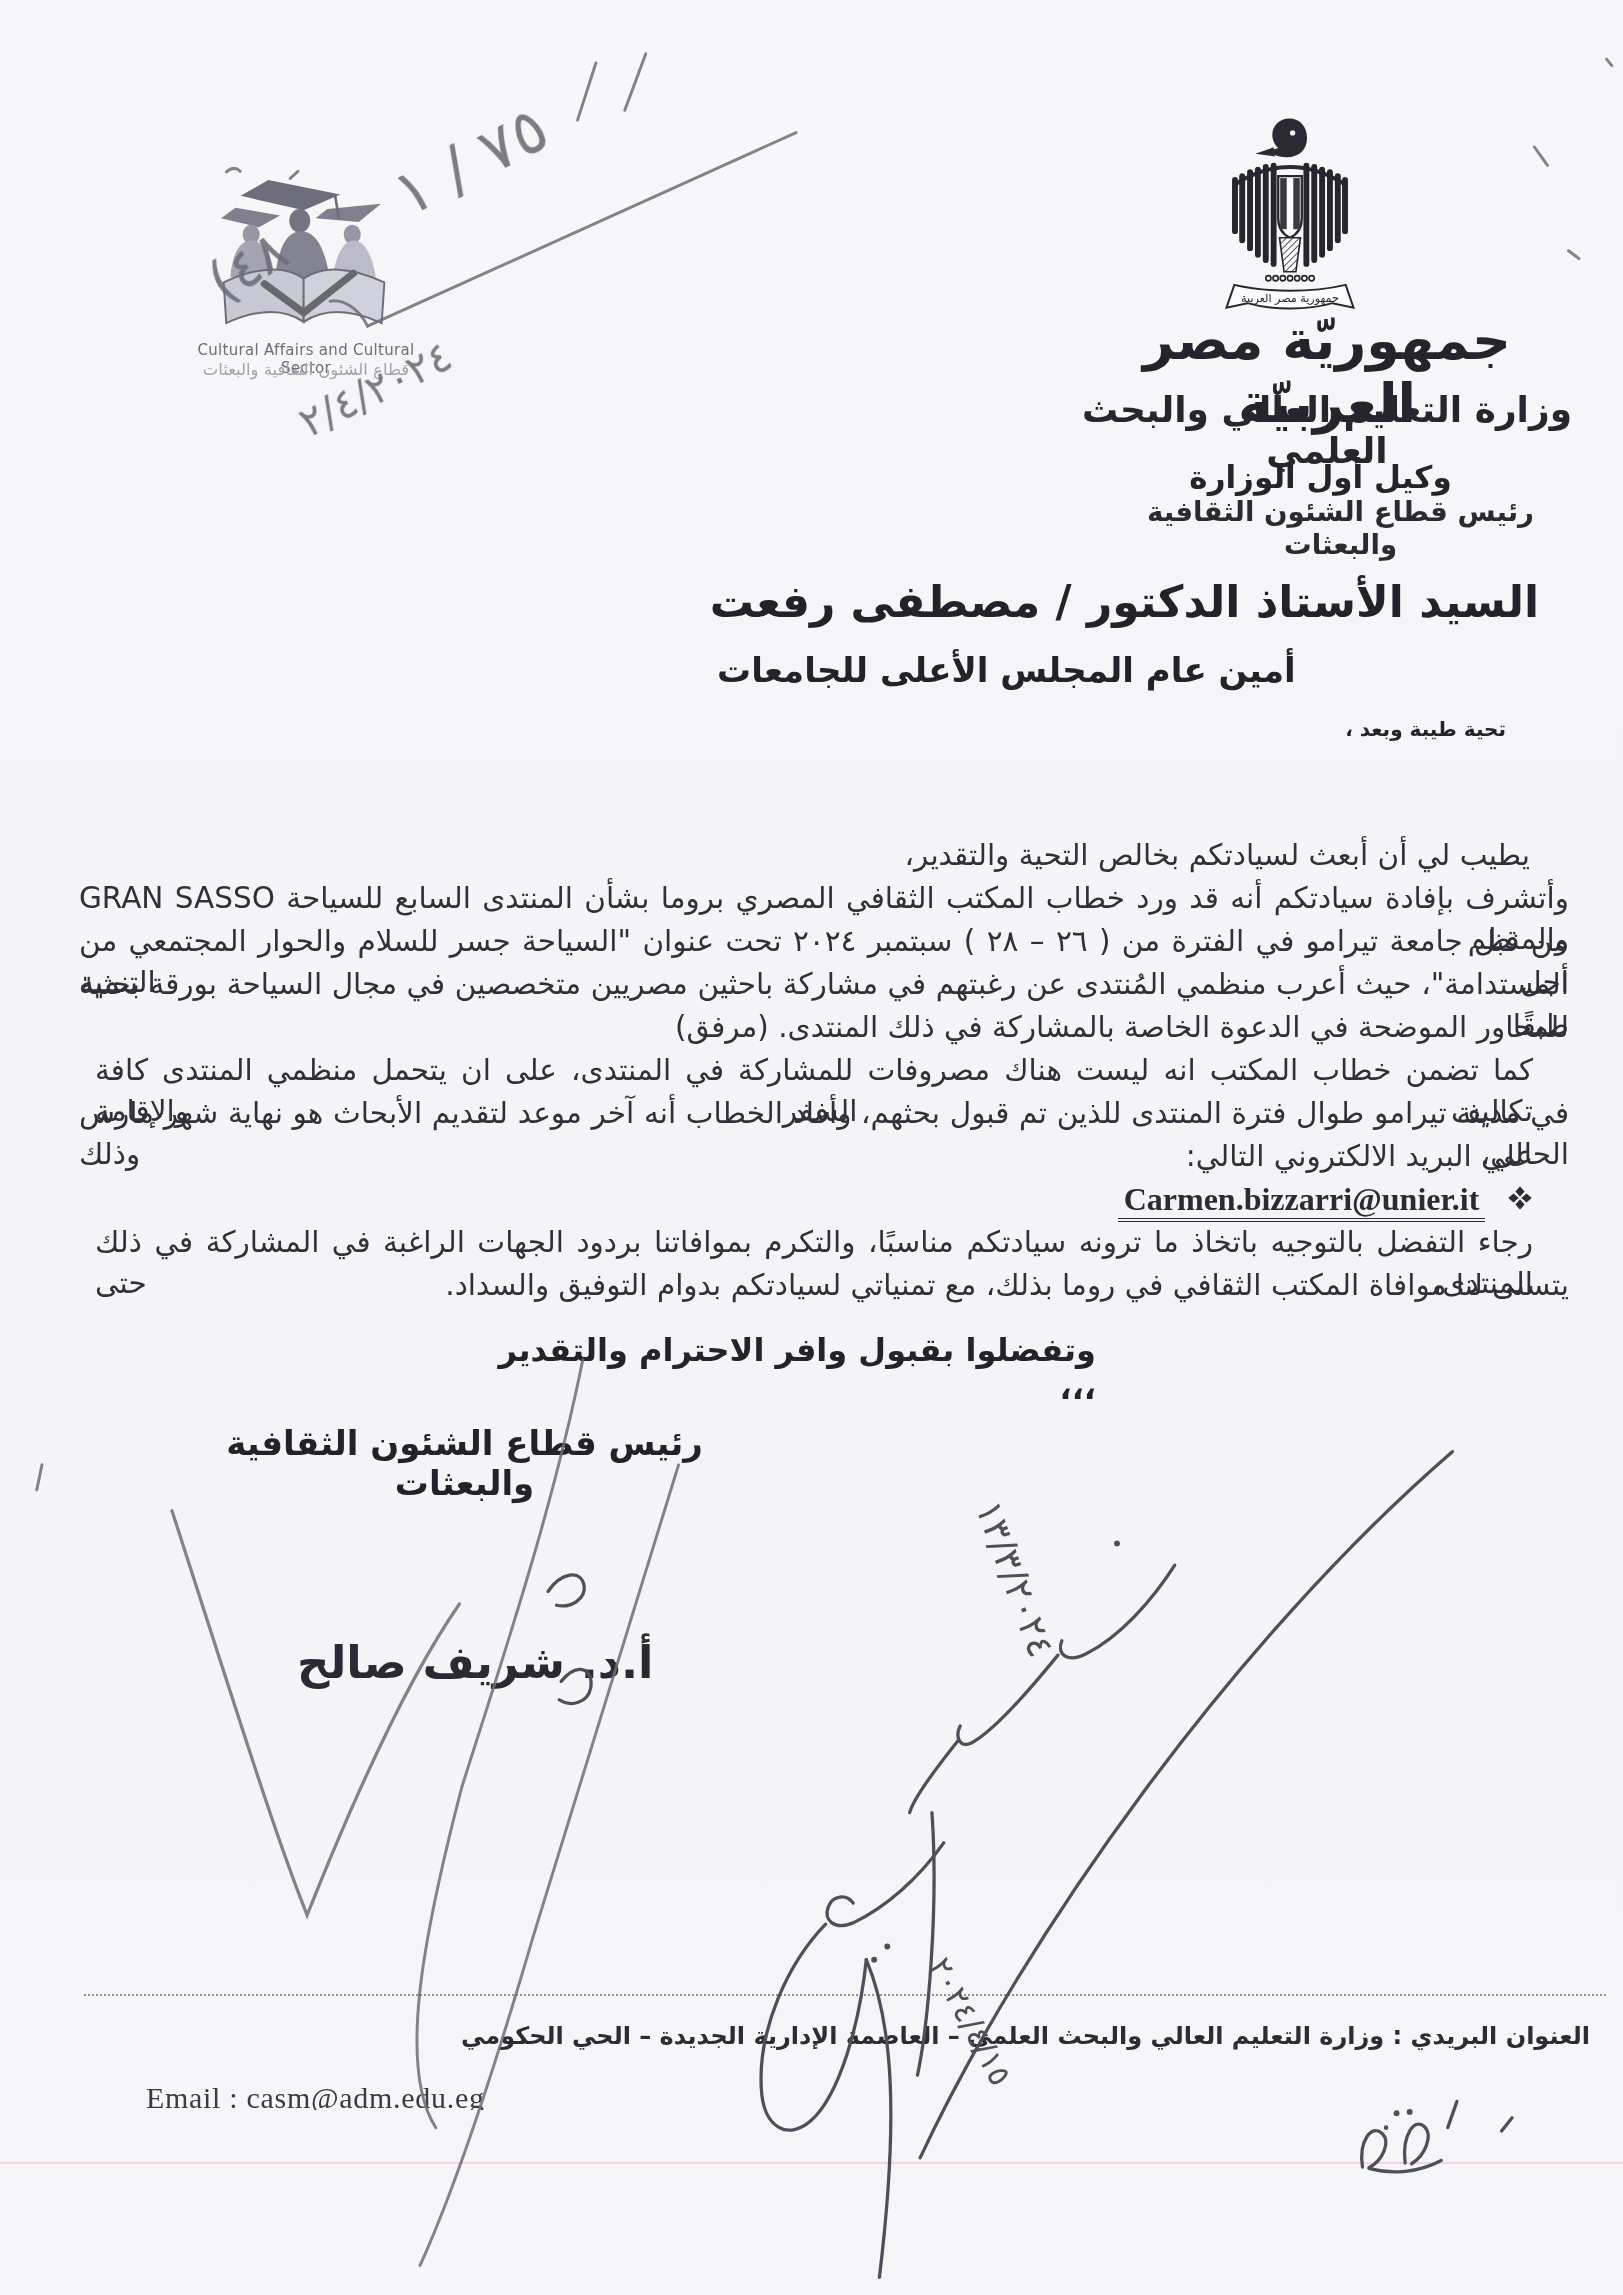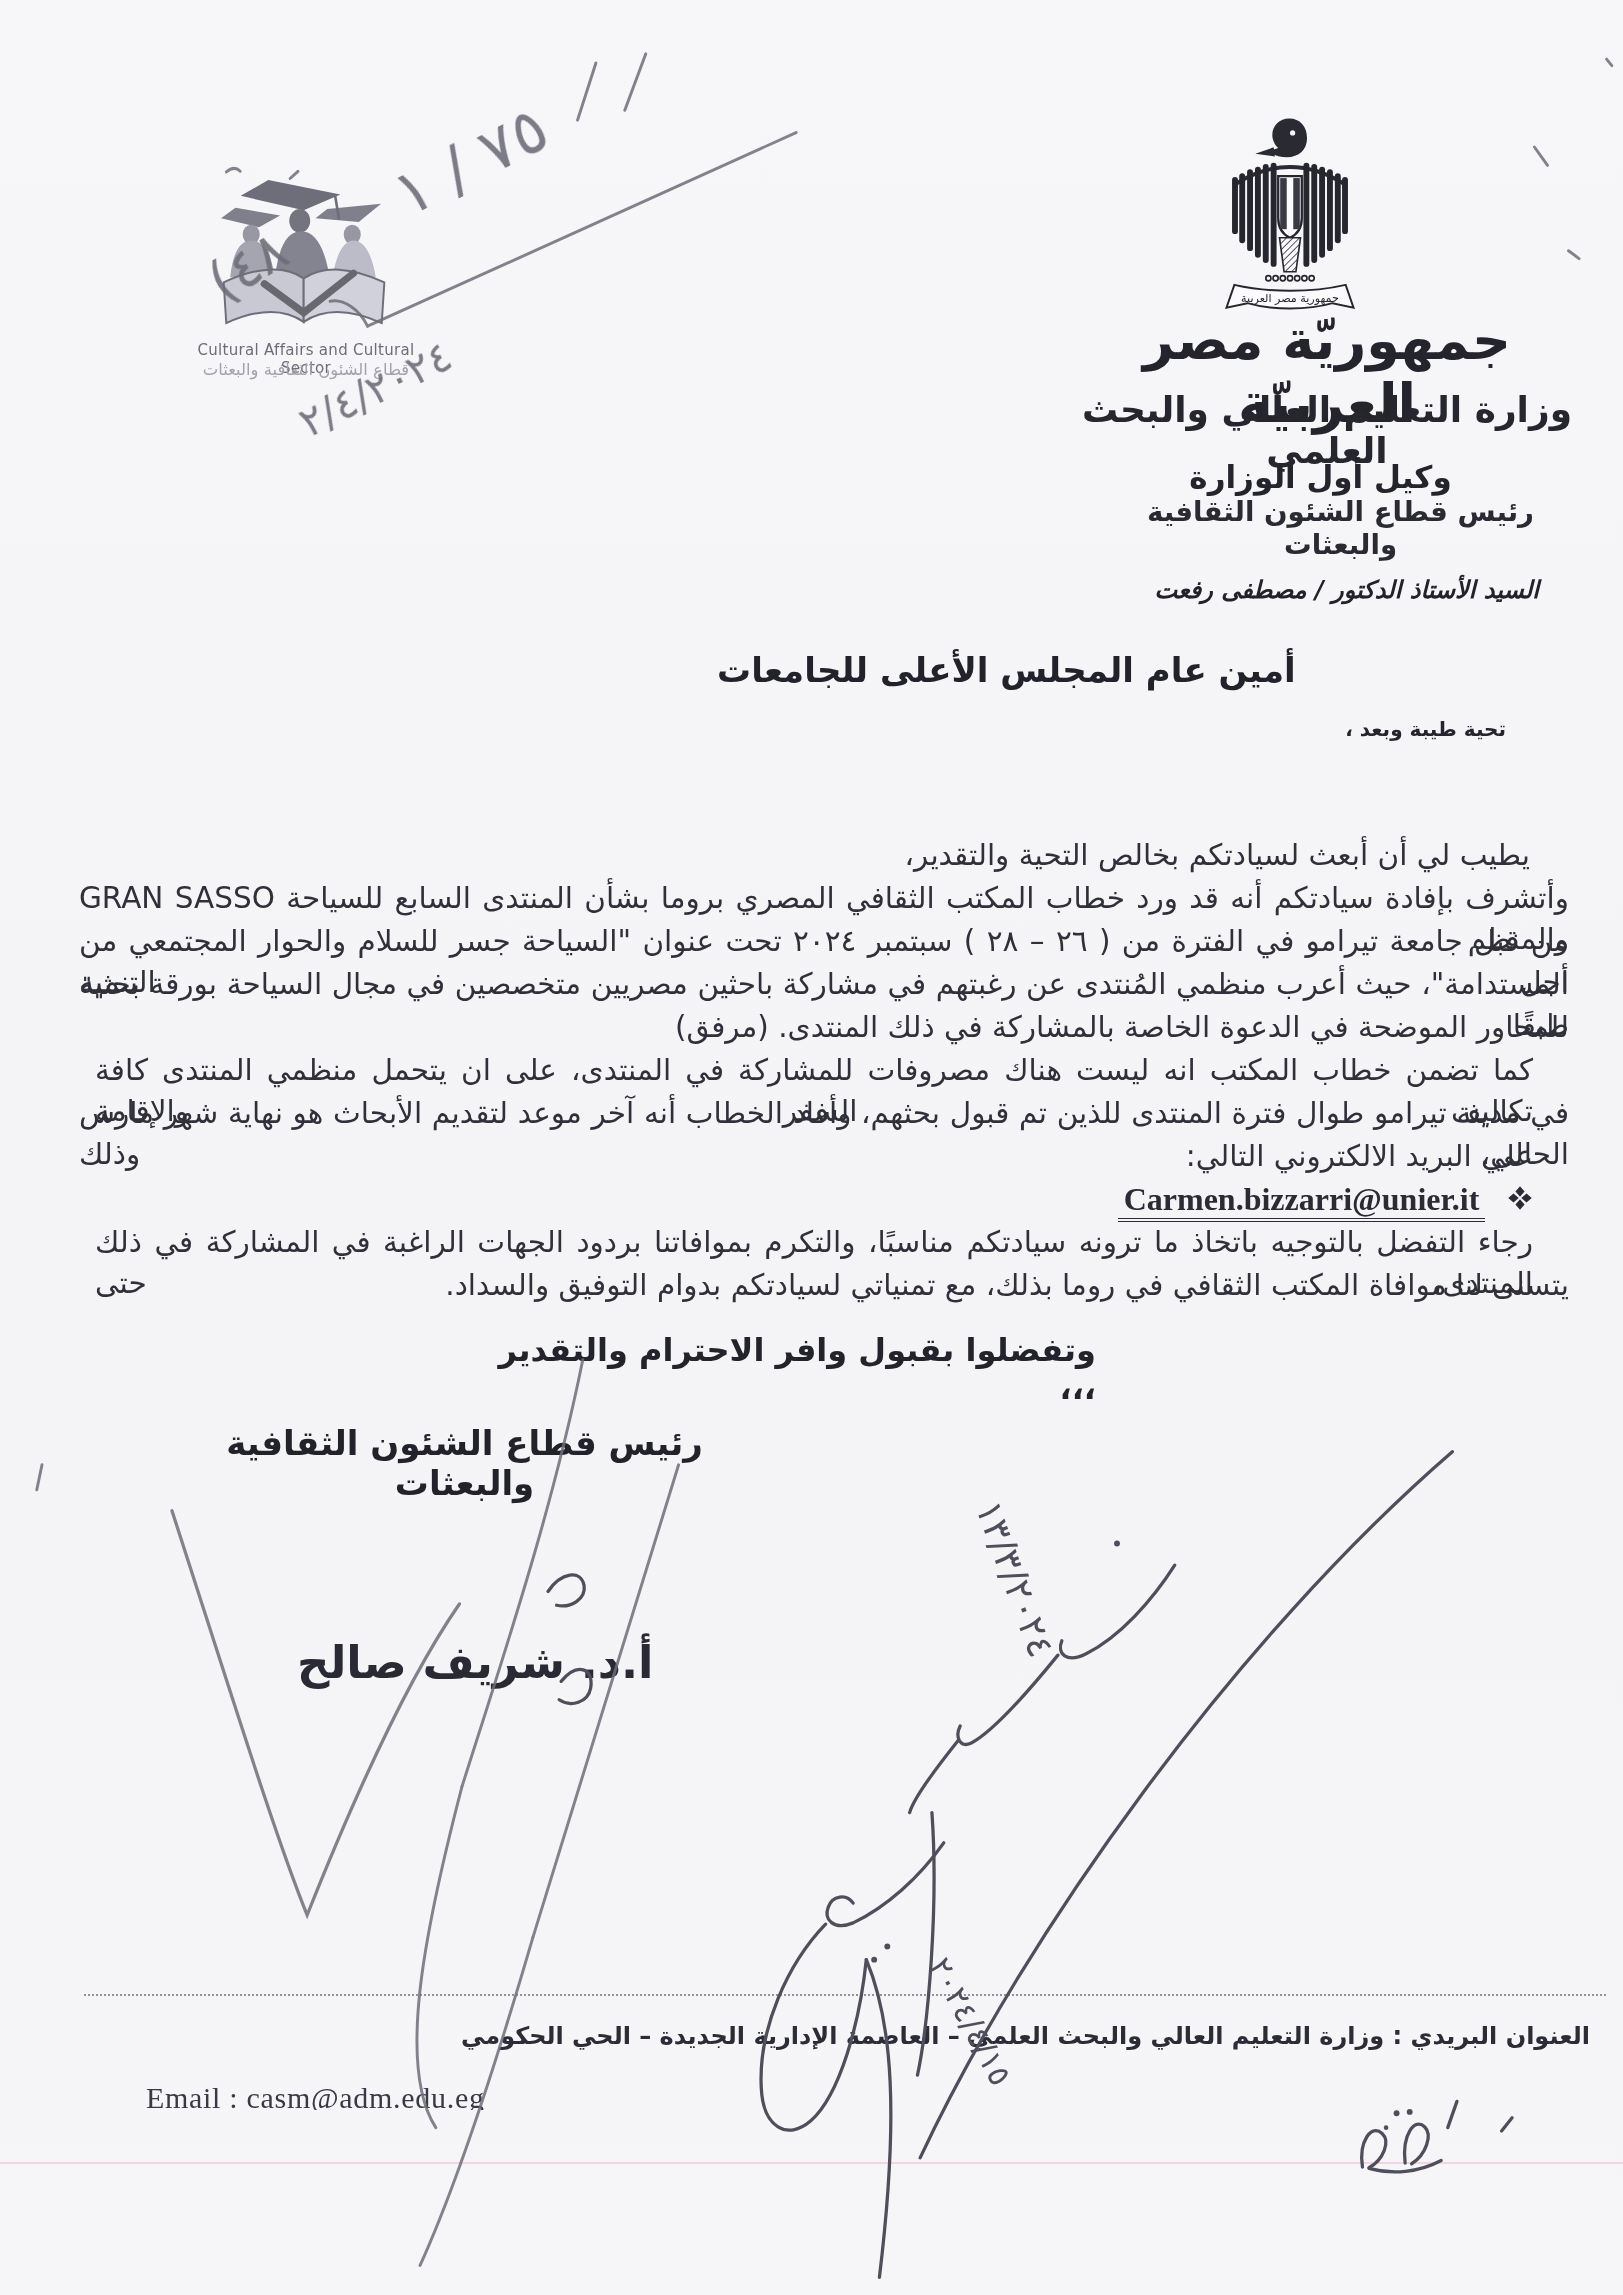--- a/index.html
+++ b/index.html
@@ -9,21 +9,21 @@
   .abs{position:absolute;}
   .ar{direction:rtl;}
   
   .logo-cap-en{left:188px;top:341px;width:236px;text-align:center;font-size:15px;color:#6d6d78;letter-spacing:0.3px;}
   .logo-cap-ar{left:188px;top:360px;width:236px;text-align:center;font-size:16.4px;color:#a2a2af;}
   .country{left:1084px;top:309px;width:486px;text-align:center;font-size:54px;font-weight:bold;color:#24242d;letter-spacing:-1.3px;}
   .ministry{left:1058px;top:389px;width:538px;text-align:center;font-size:36px;font-weight:bold;color:#26262f;letter-spacing:-0.7px;}
   .deputy{left:1163px;top:459px;width:315px;text-align:center;font-size:31px;font-weight:bold;color:#24242d;}
   .sector{left:1111px;top:495px;width:459px;text-align:center;font-size:27.6px;font-weight:bold;color:#2a2a33;}
   
-  .recipient-name{right:84px;top:576px;font-size:24px;font-weight:bold;color:#22222b;font-style:italic;}
+  .recipient-name{right:84px;top:576px;font-size:44px;font-weight:bold;color:#22222b;}
   .recipient-role{left:717px;top:650px;font-size:34px;font-weight:bold;color:#22222b;}
   .salutation{right:117px;top:717px;font-size:20px;font-weight:bold;color:#24242d;}
   
   .body-block{left:79px;top:835px;width:1490px;direction:rtl;font-size:29.5px;color:#30303a;}
   .line{height:43px;line-height:41px;white-space:nowrap;}
   .line.j{white-space:normal;text-align:justify;text-align-last:justify;height:43px;overflow:visible;}
   .line.r{text-align:right;}
   .pr60{padding-right:39px;}
   .pr55{padding-right:36px;margin-left:16px;}
   .email-line{text-align:right;padding-right:36px;}

